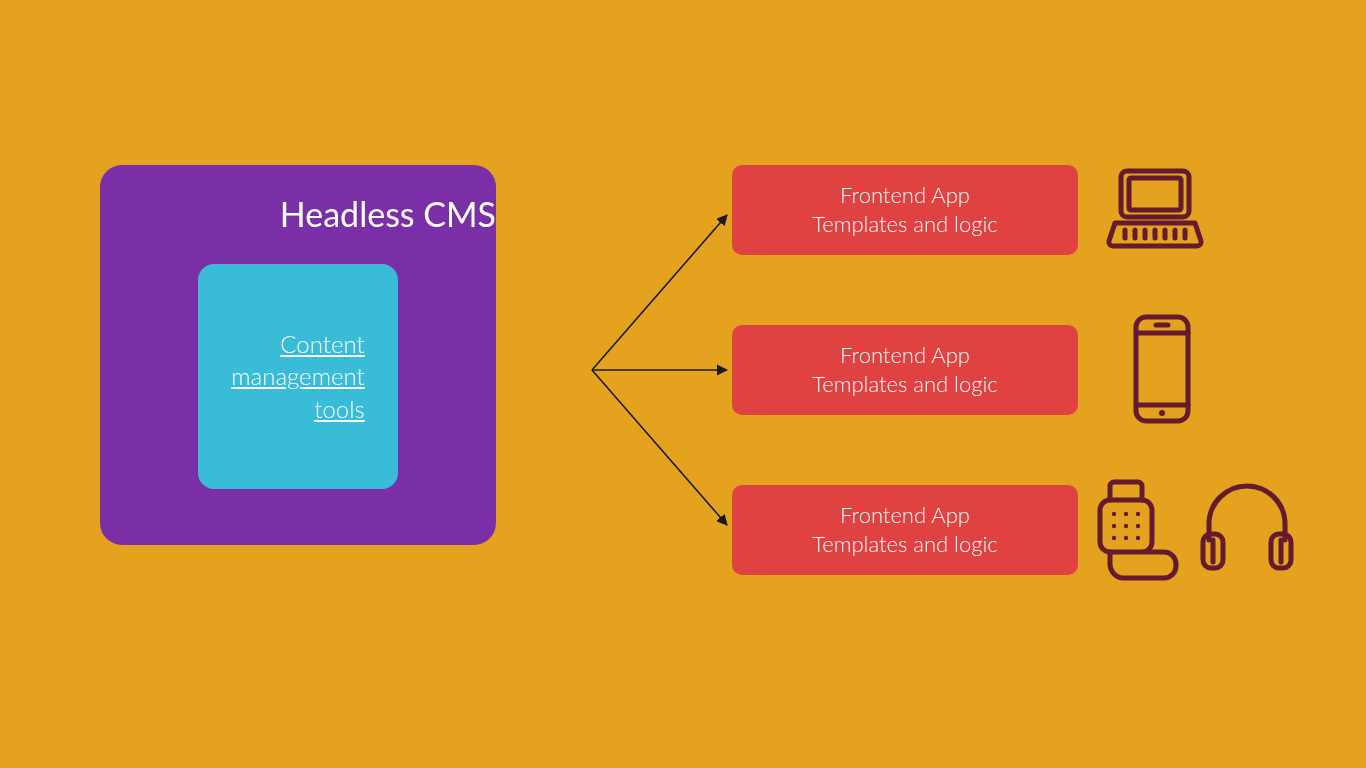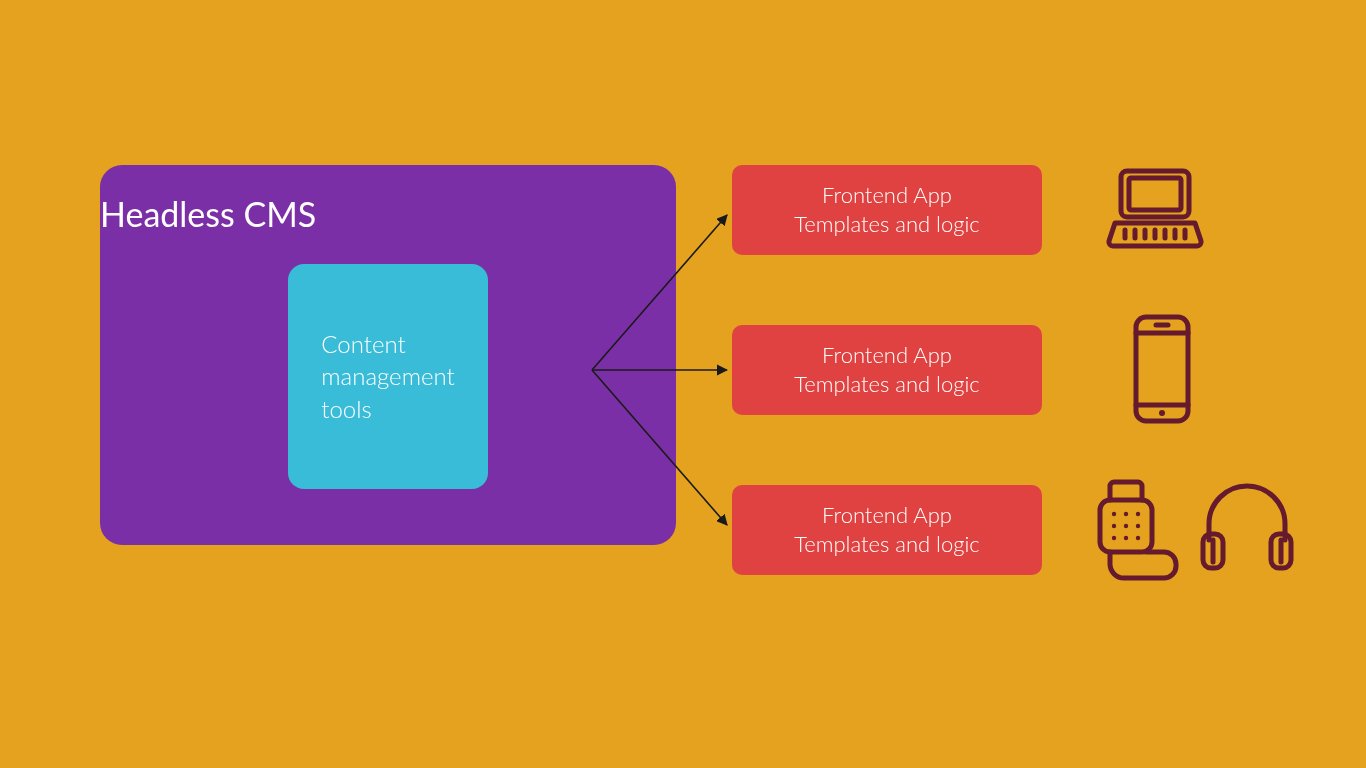--- a/index.html
+++ b/index.html
@@ -1,31 +1,31 @@
 <!DOCTYPE html>
 <html><head>
 <meta charset="utf-8">
 <style>
   html,body{margin:0;padding:0;width:1366px;height:768px;background:#e4a21f;font-family:"Segoe UI",Lato,"Helvetica Neue",Arial,sans-serif;overflow:hidden;}
   *{box-sizing:border-box;}
 
   .cms{
-    position:absolute;left:100px;top:165px;width:576px;height:380px;
-    background:#7b2fa6;border-radius:22px;color:#fff;text-align:left;
+    position:absolute;left:100px;top:165px;width:396px;height:380px;
+    background:#7b2fa6;border-radius:22px;color:#fff;text-align:right;
   }
   .cms-title{font-size:34px;font-weight:400;margin-top:28px;}
-  .cms-boxes{display:flex;gap:25px;justify-content:center;margin-top:30px;}
+  .cms-boxes{display:flex;gap:25px;justify-content:center;margin-top:30px;text-decoration:underline;}
   .cms-box{
     width:200px;height:225px;background:#38bcd8;border-radius:16px;
     display:flex;align-items:center;justify-content:center;
     font-size:24px;font-weight:300;line-height:1.35;color:#fff;
   }
 
   .frontend{
-    position:absolute;left:732px;width:310px;height:90px;
+    position:absolute;left:732px;width:346px;height:90px;
     background:#e04141;border-radius:10px;color:#fff;text-align:center;
     display:flex;flex-direction:column;align-items:center;justify-content:center;
     font-size:22px;font-weight:300;line-height:1.3;
   }
   .f0{top:165px;} .f1{top:325px;} .f2{top:485px;}
 
   svg.arrows{position:absolute;left:0;top:0;width:1366px;height:768px;pointer-events:none;}
 
   .dev-icon{position:absolute;color:#651a2d;}
   .dev-icon svg{display:block;}

